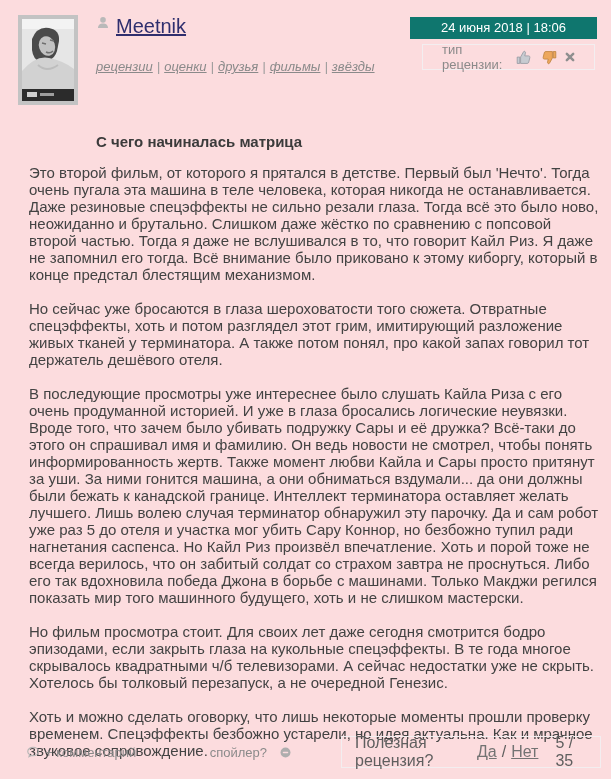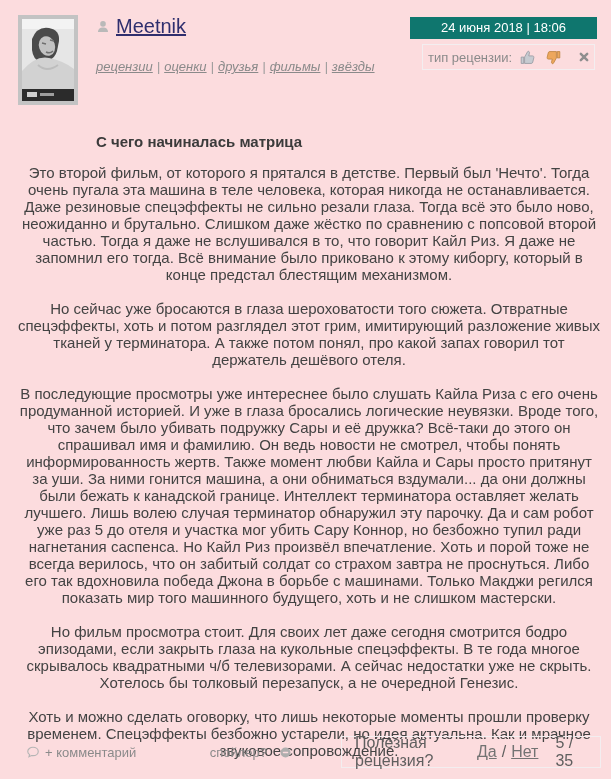--- a/index.html
+++ b/index.html
@@ -14,21 +14,21 @@
   header { position:relative; height:92px; padding-top:15px; }
   .avatar {
     position:absolute; left:18px; top:15px;
     width:52px; height:82px;
     border:4px solid #c3c3c3;
     background:#e3e3e3;
     cursor:pointer;
   }
   .avatar svg { display:block; }
   .user-block { margin-left:96px; padding-right:210px; }
-  .user-line { display:flex; align-items:center; gap:6px; }
+  .user-line { display:flex; gap:6px; }
   .user-icon svg { display:block; }
   .username {
     font-size:20px; color:#2f2f6e;
     text-decoration:underline; cursor:pointer;
   }
   .user-nav { font-size:13px; color:#9a9a9a; margin-top:21px;font-style:italic; }
   .user-nav a { color:#8a8a8a; text-decoration:underline; cursor:pointer; }
   .user-nav .sep { margin:0 4px; color:#9a9a9a; }
   .review-title {
     margin:26px 0 0 96px;
@@ -38,28 +38,28 @@
   .meta { position:absolute; top:17px; right:14px; width:187px; }
   .date-badge {
     background:#0f766e; color:#ffffff;
     font-size:13px; height:22px; line-height:22px; text-align:center;
   }
   .type-box {
     margin:5px 2px 0 12px;
     border:1px solid #f3eef0;
     height:24px;
     display:flex; align-items:center; gap:7px;
-    padding:0 5px;
+    padding:0 19px;
     font-size:13px; color:#8a8a8a;
   }
   .type-box .icon { display:flex; align-items:center; cursor:pointer; }
   .type-box .clear { margin-left:auto; }
   
   main { padding:14px 10px 0 13px; font-size:15px; line-height:17px; color:#434343; }
-  main p { margin:0 0 17px 4px;text-align:center; }
+  main p { margin:0 0 17px 16px; }
   .rating { margin-top:6px; font-size:15px; color:#434343; }
   
   footer {
     position:absolute; left:14px; right:10px; top:736px; height:32px;
     display:flex; align-items:center;
     font-size:13px; color:#8a8a8a;
   }
   footer a { color:#8a8a8a; text-decoration:underline; cursor:pointer; }
   footer a.nolink { text-decoration:none; }
   .bubble { margin:0 5px 0 12px; display:flex; align-items:center; }

